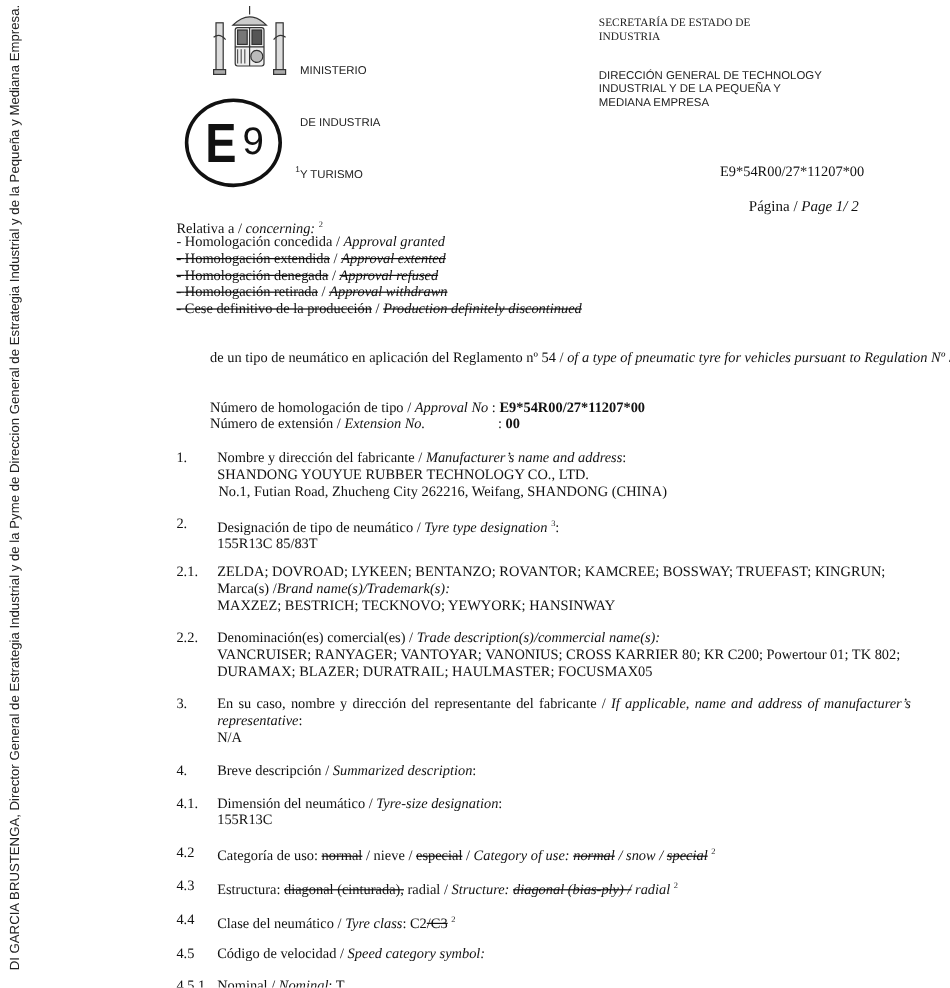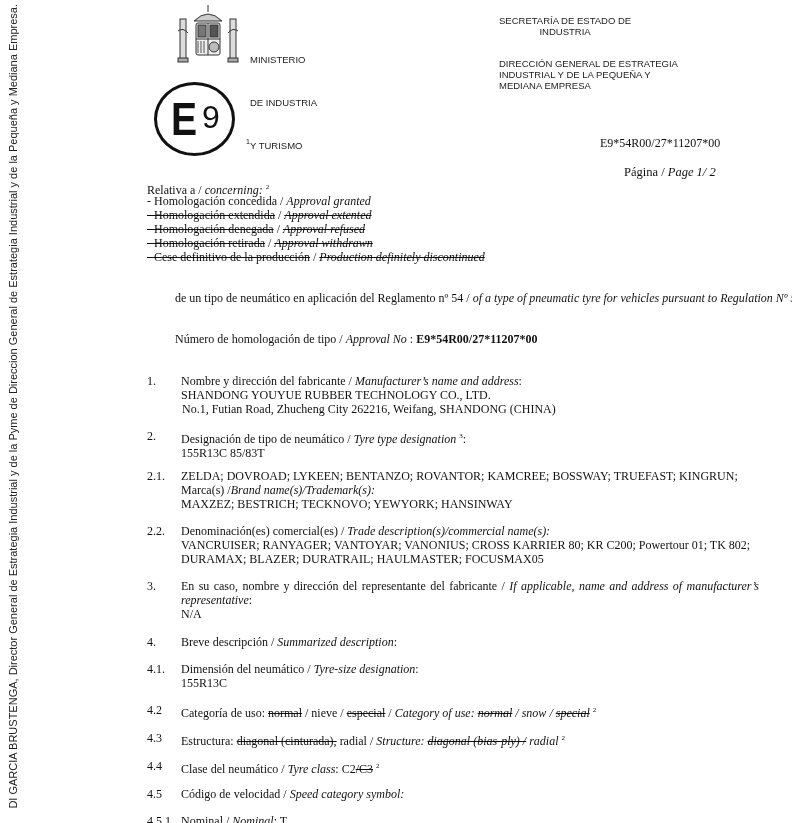--- a/index.html
+++ b/index.html
@@ -6,21 +6,21 @@
   body { width:792px; height:823px; position:relative; overflow:hidden; color:#111; font-family:"Liberation Serif", serif; }
   .sidebar { position:absolute; left:2px; top:0; width:20px; height:823px; }
   .sidebar-text { position:absolute; left:-392px; top:400px; width:806px; transform:rotate(-90deg); transform-origin:center; font-family:"Liberation Sans", sans-serif; font-size:11px; color:#222; white-space:nowrap; text-align:right; line-height:14px; }
   .coat { position:absolute; left:174px; top:3px; width:68px; height:62px; }
   .ministry { position:absolute; left:250px; top:22px; font-size:9.5px; line-height:11px; font-family:"Liberation Sans", sans-serif; color:#222; }
   .ministry div { white-space:nowrap;margin-top:32px; }
   .eseal { position:absolute; left:154px; top:82px; width:81px; height:74px; border:3px solid #111; border-radius:50%; box-sizing:border-box; }
   .eseal .E { position:absolute; left:14px; top:8px; font-family:"Liberation Sans", sans-serif; font-weight:bold; font-size:46px; line-height:52px; transform:scaleX(0.85); transform-origin:left; }
   .eseal .num { position:absolute; left:45px; top:14px; font-family:"Liberation Sans", sans-serif; font-size:32px; line-height:36px; }
   .fn1 { position:absolute; left:246px; top:138px; font-size:7px; font-family:"Liberation Sans", sans-serif; }
-  .secretaria { position:absolute; left:499px; top:15px; font-size:9.5px; line-height:11px; font-family:Liberation Sans, sans-serif; color:#222;text-align:center; }
+  .secretaria { position:absolute; left:499px; top:15px; font-size:9.5px; line-height:11px; font-family:Liberation Serif, serif; color:#222; }
   .direccion { position:absolute; left:499px; top:58px; font-size:9.5px; line-height:11px; font-family:"Liberation Sans", sans-serif; color:#222; }
   .refno { position:absolute; left:600px; top:136px; font-size:12px; }
   .pageno { position:absolute; left:624px; top:165px; font-size:12.5px; }
   .body-text { position:absolute; left:147px; font-size:12px; line-height:14px; white-space:nowrap; }
   i { font-style:italic; }
   s { text-decoration:line-through; }
   sup { font-size:7px; vertical-align:5px; }
   .concern { top:180px; }
   .concern div { height:14px; }
   .regline { top:291px;margin-left:28px; }
@@ -69,21 +69,21 @@
   <span class="E">E</span>
   <span class="num">9</span>
 </div>
 <div class="fn1">1</div>
 
 <div class="secretaria">
   <div>SECRETARÍA DE ESTADO DE</div>
   <div>INDUSTRIA</div>
 </div>
 <div class="direccion">
-  <div>DIRECCIÓN GENERAL DE ESTRATEGIA</div>
+  <div>DIRECCIÓN GENERAL DE TECHNOLOGY</div>
   <div>INDUSTRIAL Y DE LA PEQUEÑA Y</div>
   <div>MEDIANA EMPRESA</div>
 </div>
 
 <div class="refno">E9*54R00/27*11207*00</div>
 <div class="pageno">
   <span>Página / </span><i>Page 1/ 2</i>
 </div>
 
 <div class="body-text concern">
@@ -94,20 +94,21 @@
   <div><s><span>- </span><span>Homologación retirada</span></s> / <s><i>Approval withdrawn</i></s></div>
   <div><s><span>- </span><span>Cese definitivo de la producción</span></s> / <s><i>Production definitely discontinued</i></s></div>
 </div>
 
 <div class="body-text regline">
   <span>de un tipo de neumático en aplicación del Reglamento nº 54 / </span><i>of a type of pneumatic tyre for vehicles pursuant to Regulation Nº 54.</i>
 </div>
 
 <div class="body-text approval">
   <div><span>Número de homologación de tipo / </span><i>Approval No</i> : <b>E9*54R00/27*11207*00</b></div>
+  <div><span class="lbl"><span>Número de extensión / </span><i>Extension No.</i></span>: <b>00</b></div>
 </div>
 
 <div class="item" style="top:374px;">
   <span class="n">1.</span>
   <div class="c">
     <div><span>Nombre y dirección del fabricante / </span><i>Manufacturer’s name and address</i>:</div>
     <div>SHANDONG YOUYUE RUBBER TECHNOLOGY CO., LTD.</div>
     <div style="padding-left:1px">No.1, Futian Road, Zhucheng City 262216, Weifang, SHANDONG (CHINA)</div>
   </div>
 </div>

